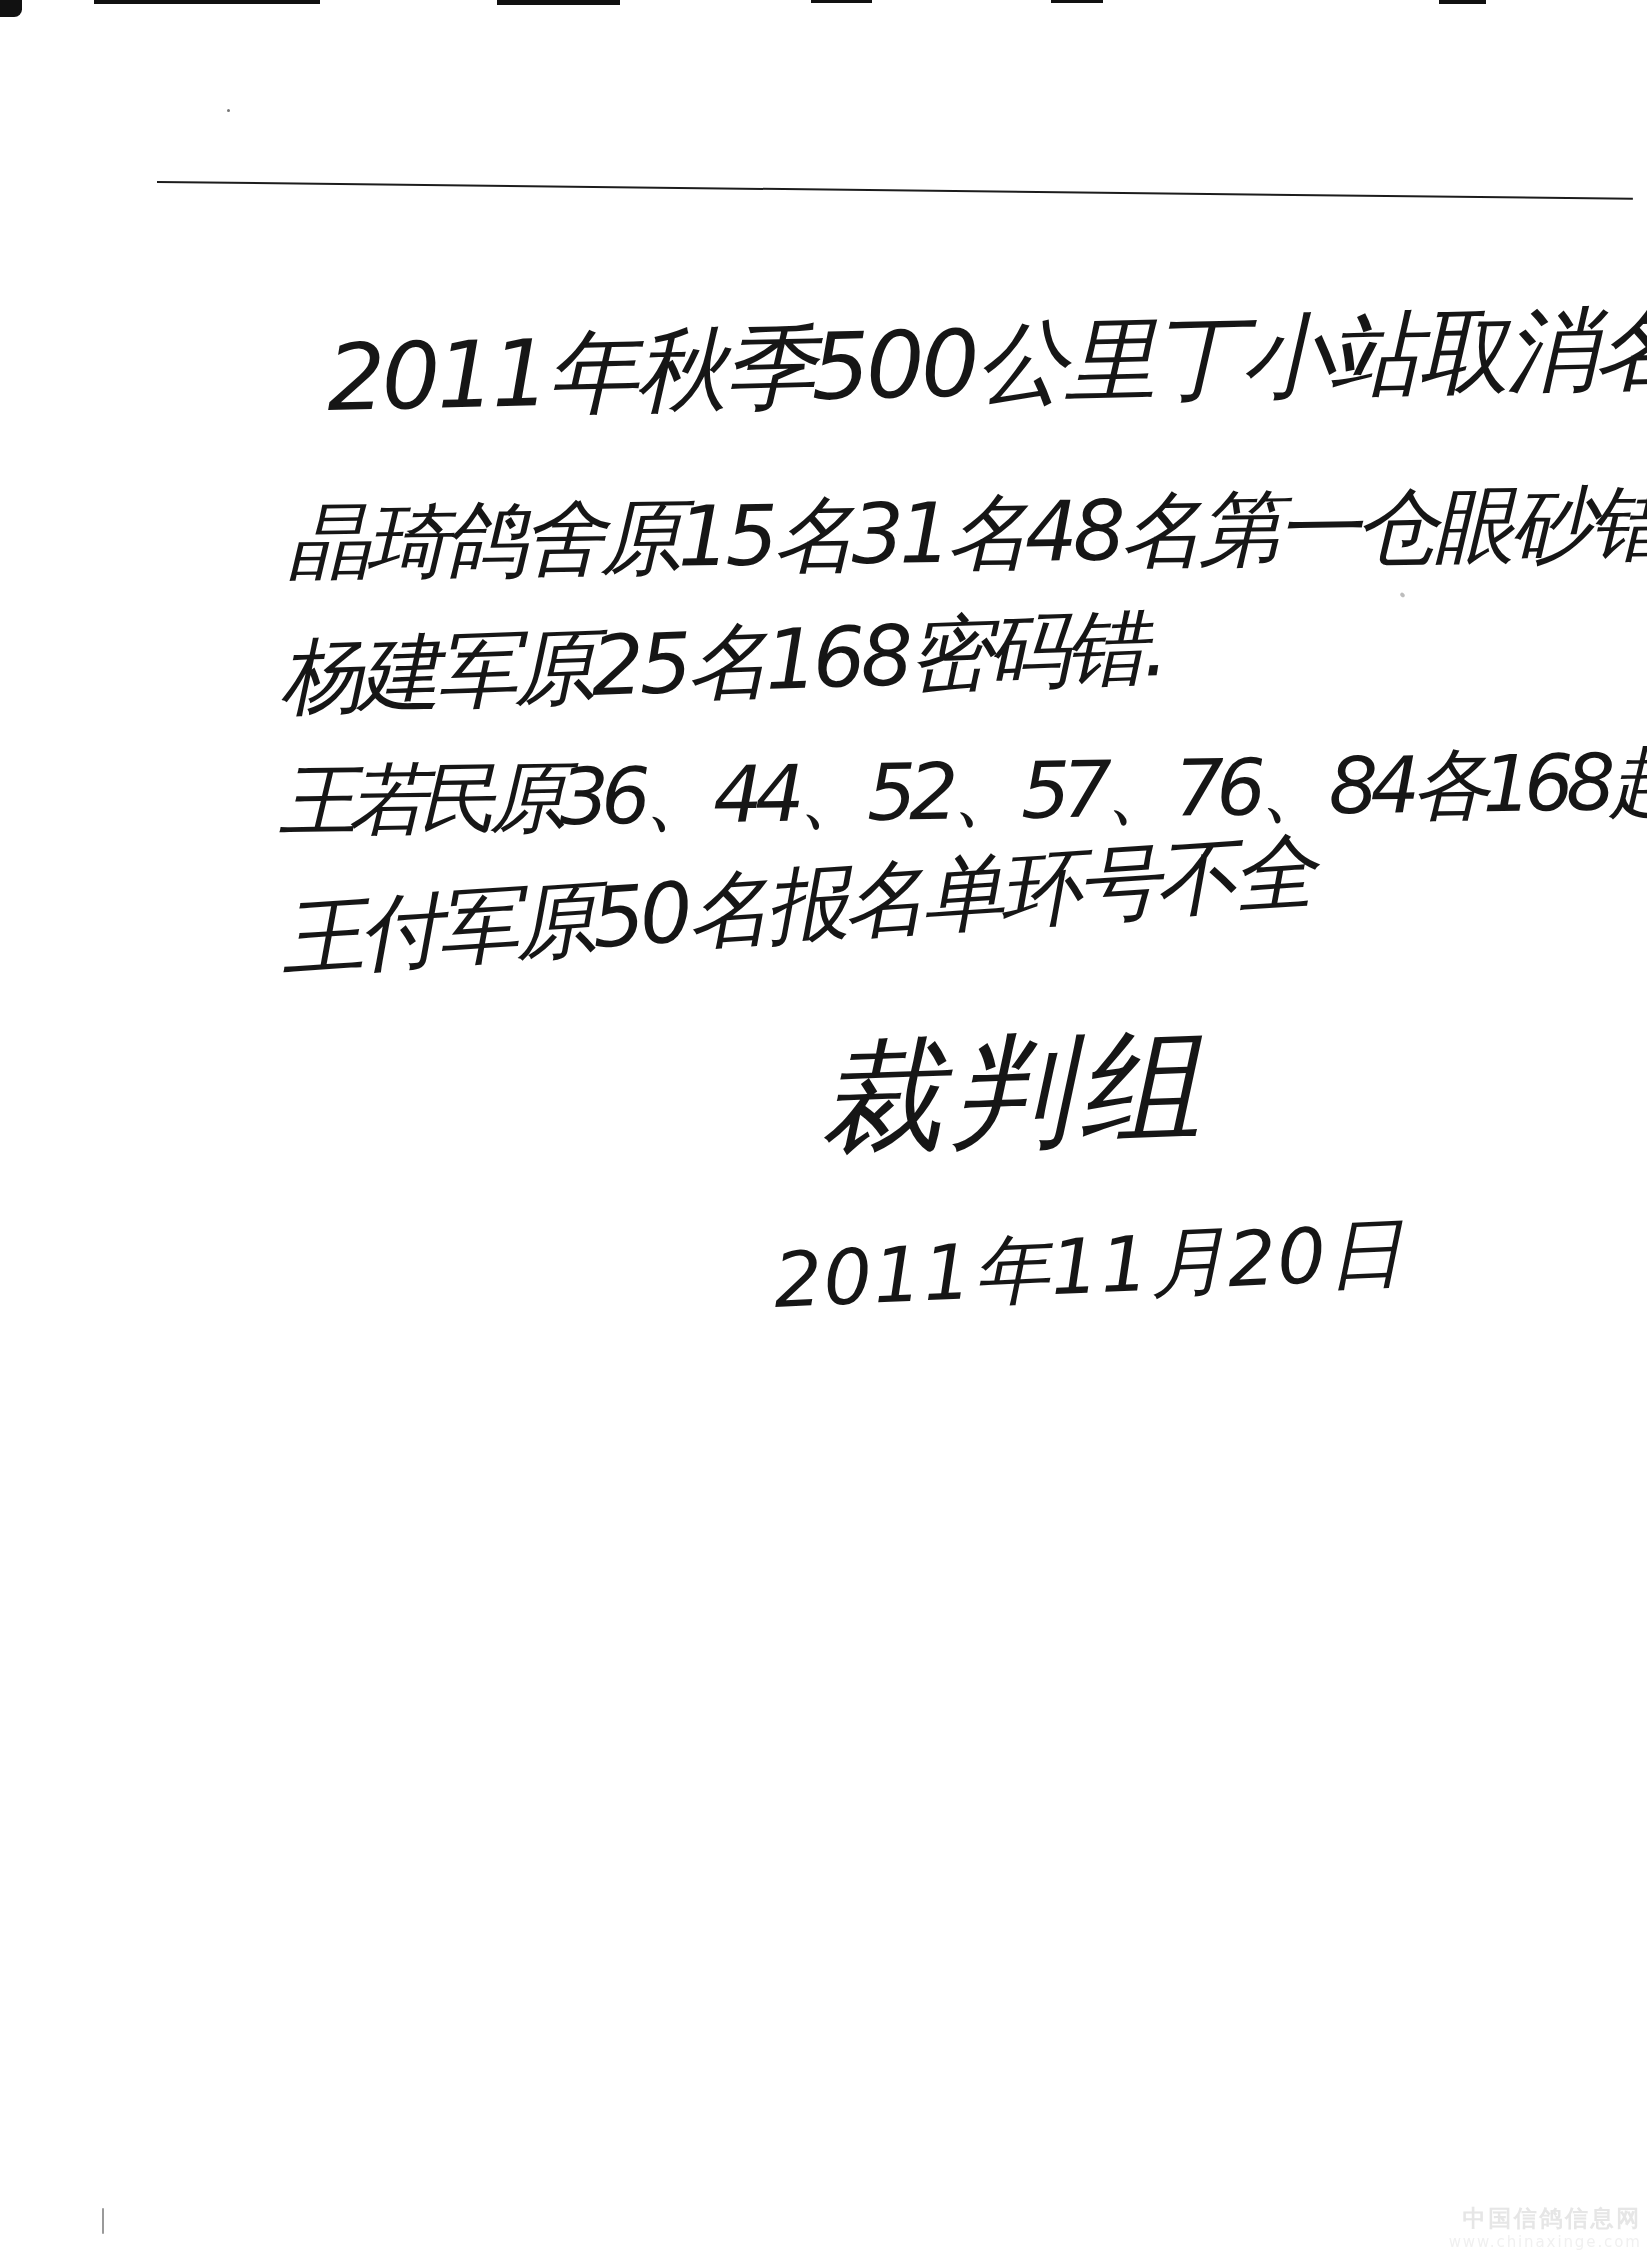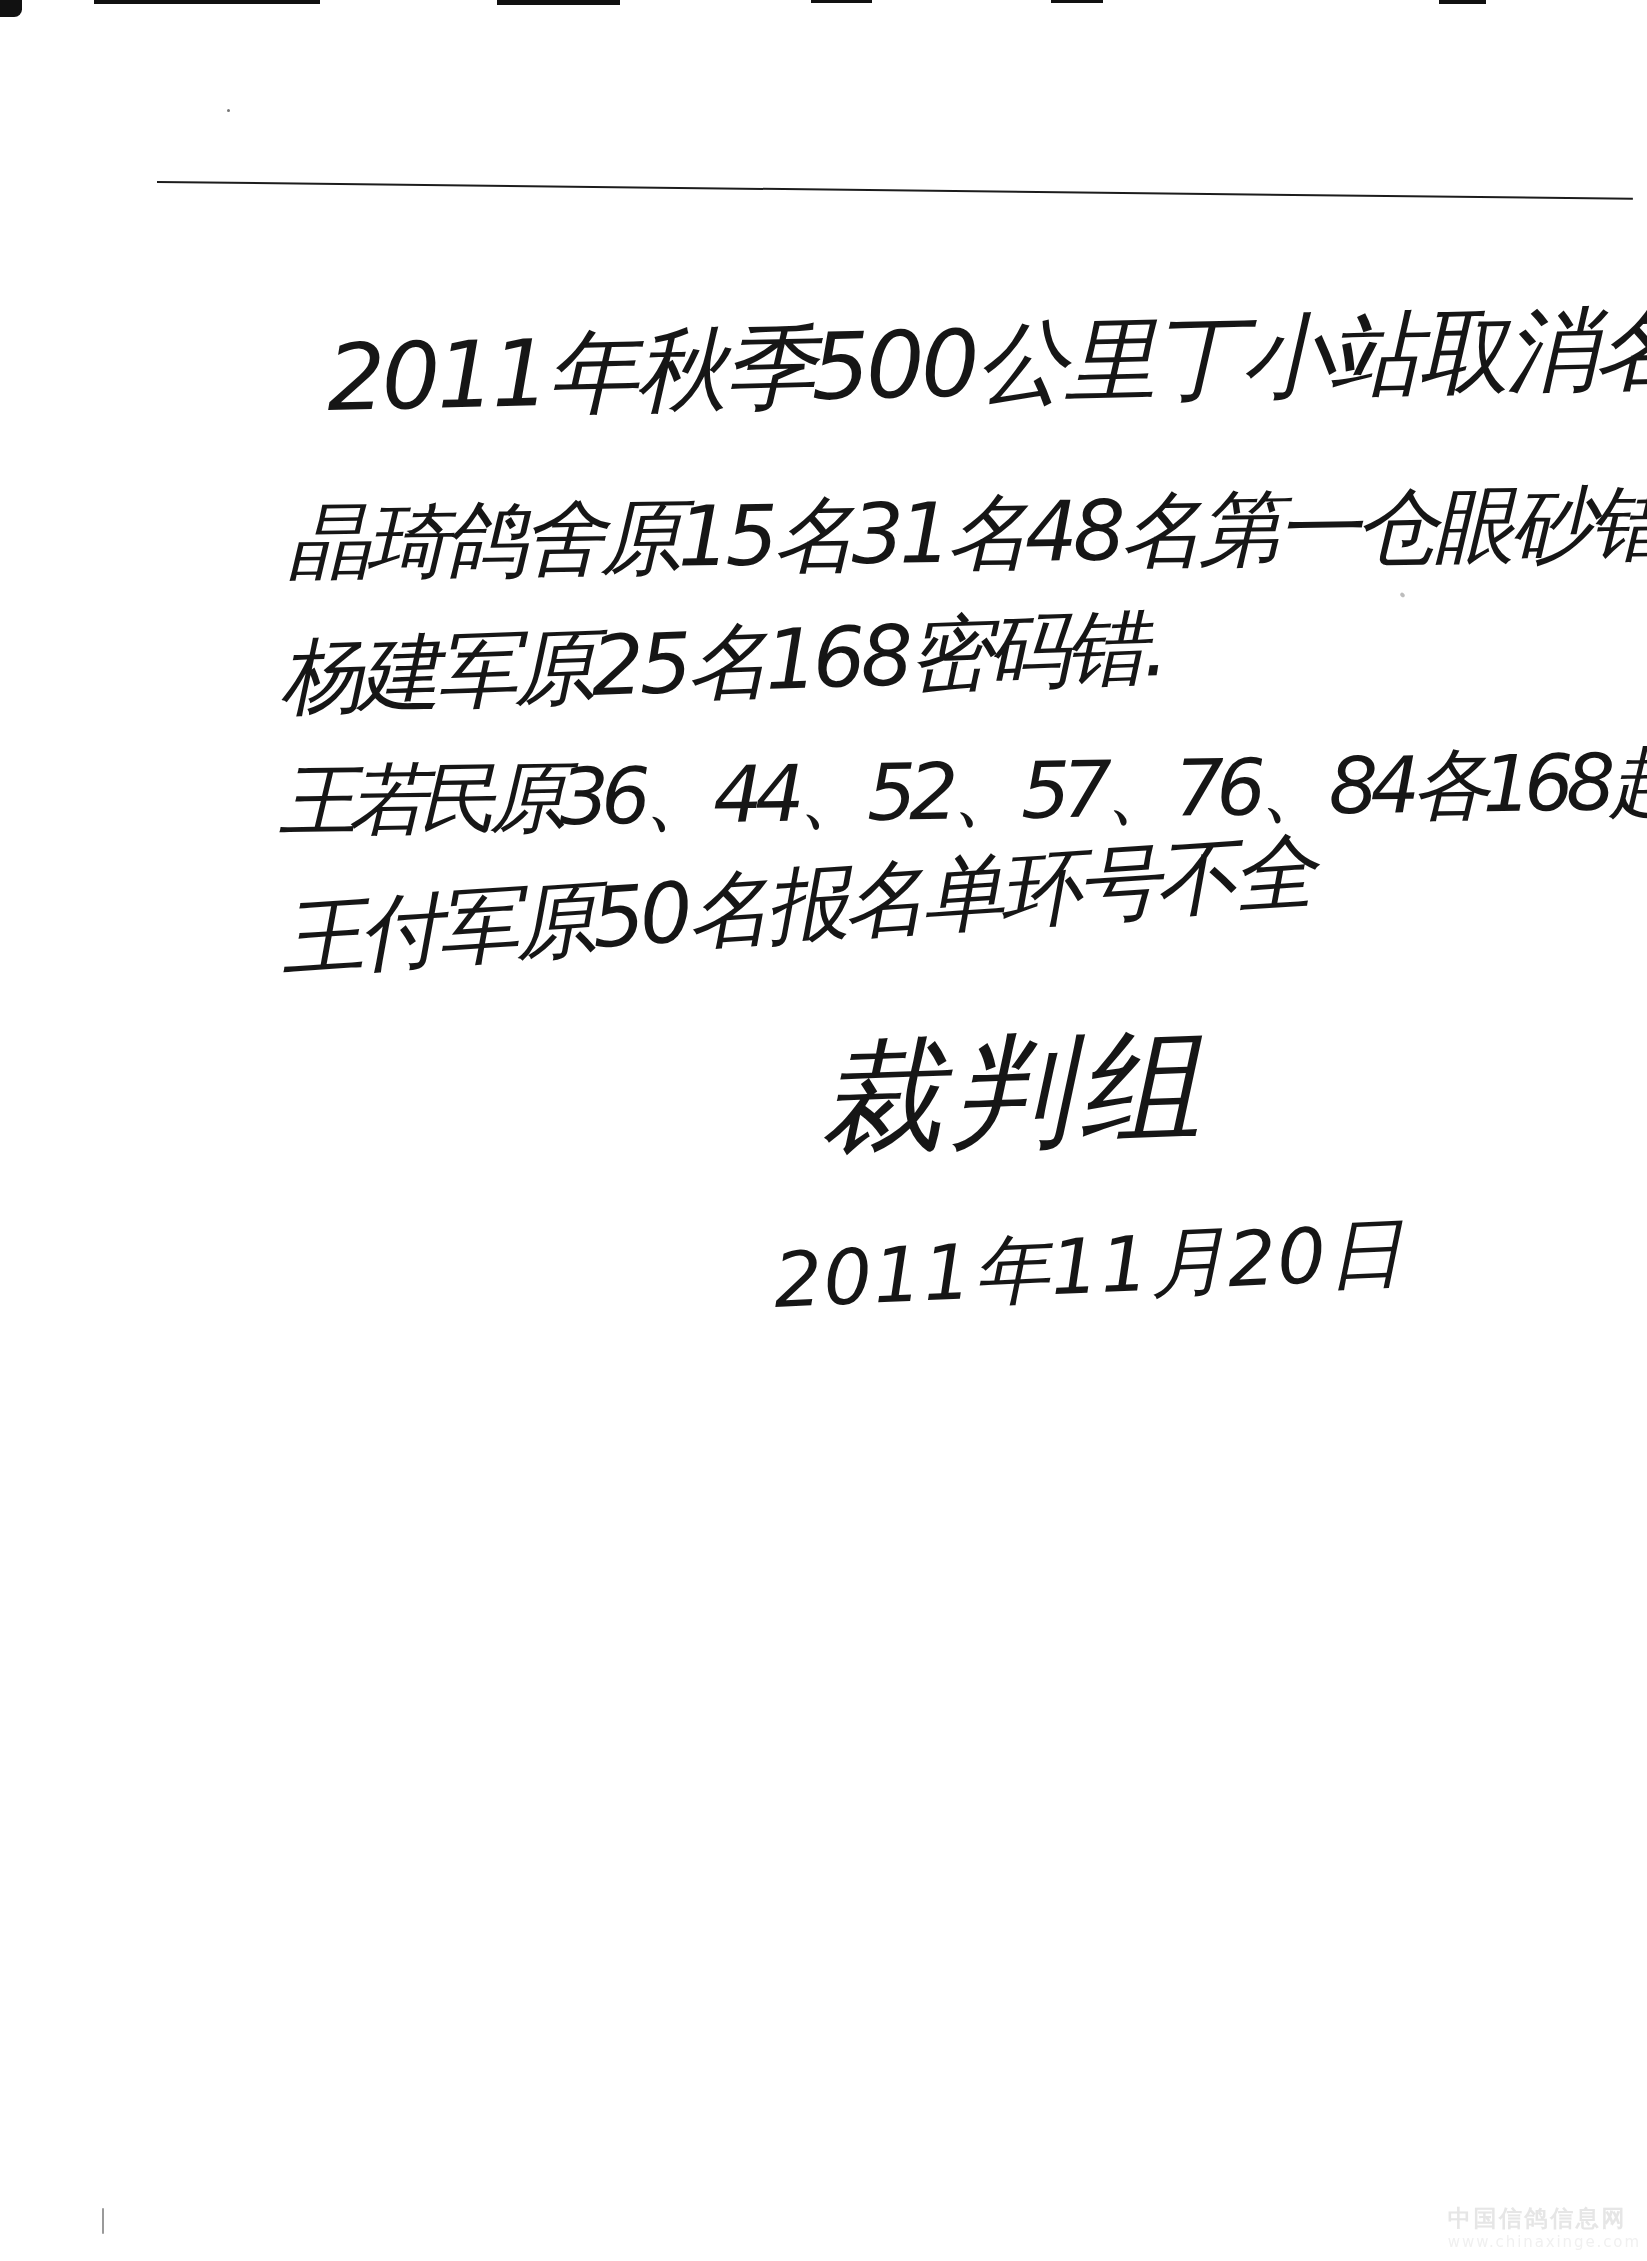--- a/index.html
+++ b/index.html
@@ -53,21 +53,21 @@
   .speck-b{left:1400px;top:593px; width:5.2px;height:3.9px;background:#bdbdbd;transform:rotate(40deg);}
   .speck-c{left:639px; top:389px; width:2.6px;height:2.6px;background:#999;}
   .speck-d{left:102px; top:2208px;width:1.9px;height:26px;background:#9a9a9a;border-radius:1.3px;}
 
   
   .watermark{
     position:absolute;
     right:5.2px;
     top:2204px;
     width:194px;
-    text-align:left;
+    text-align:right;
     line-height:1.25;
     font-style:normal;
     margin-left:24px;
   }
   .wm-name{
     color:var(--wm-name);
     font-size:23px;
     font-weight:bold;
     letter-spacing:2.6px;
     white-space:nowrap;

